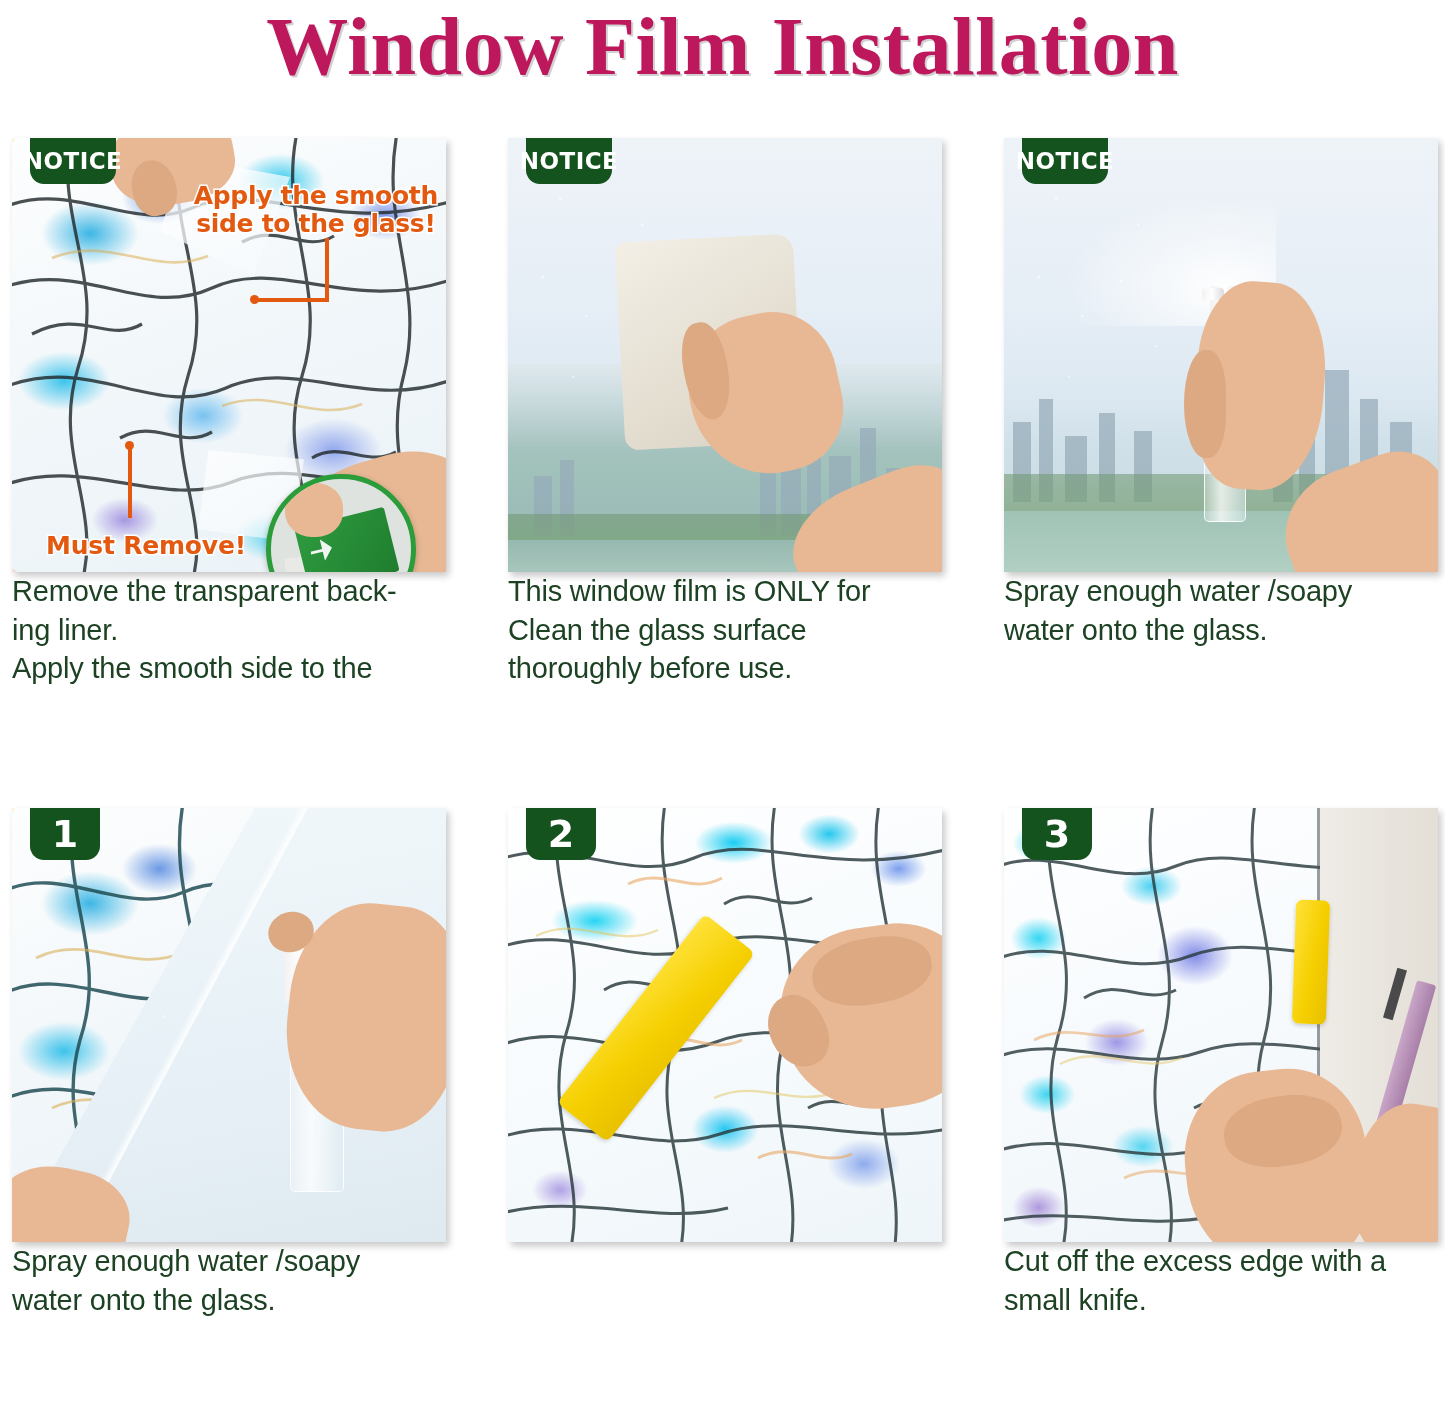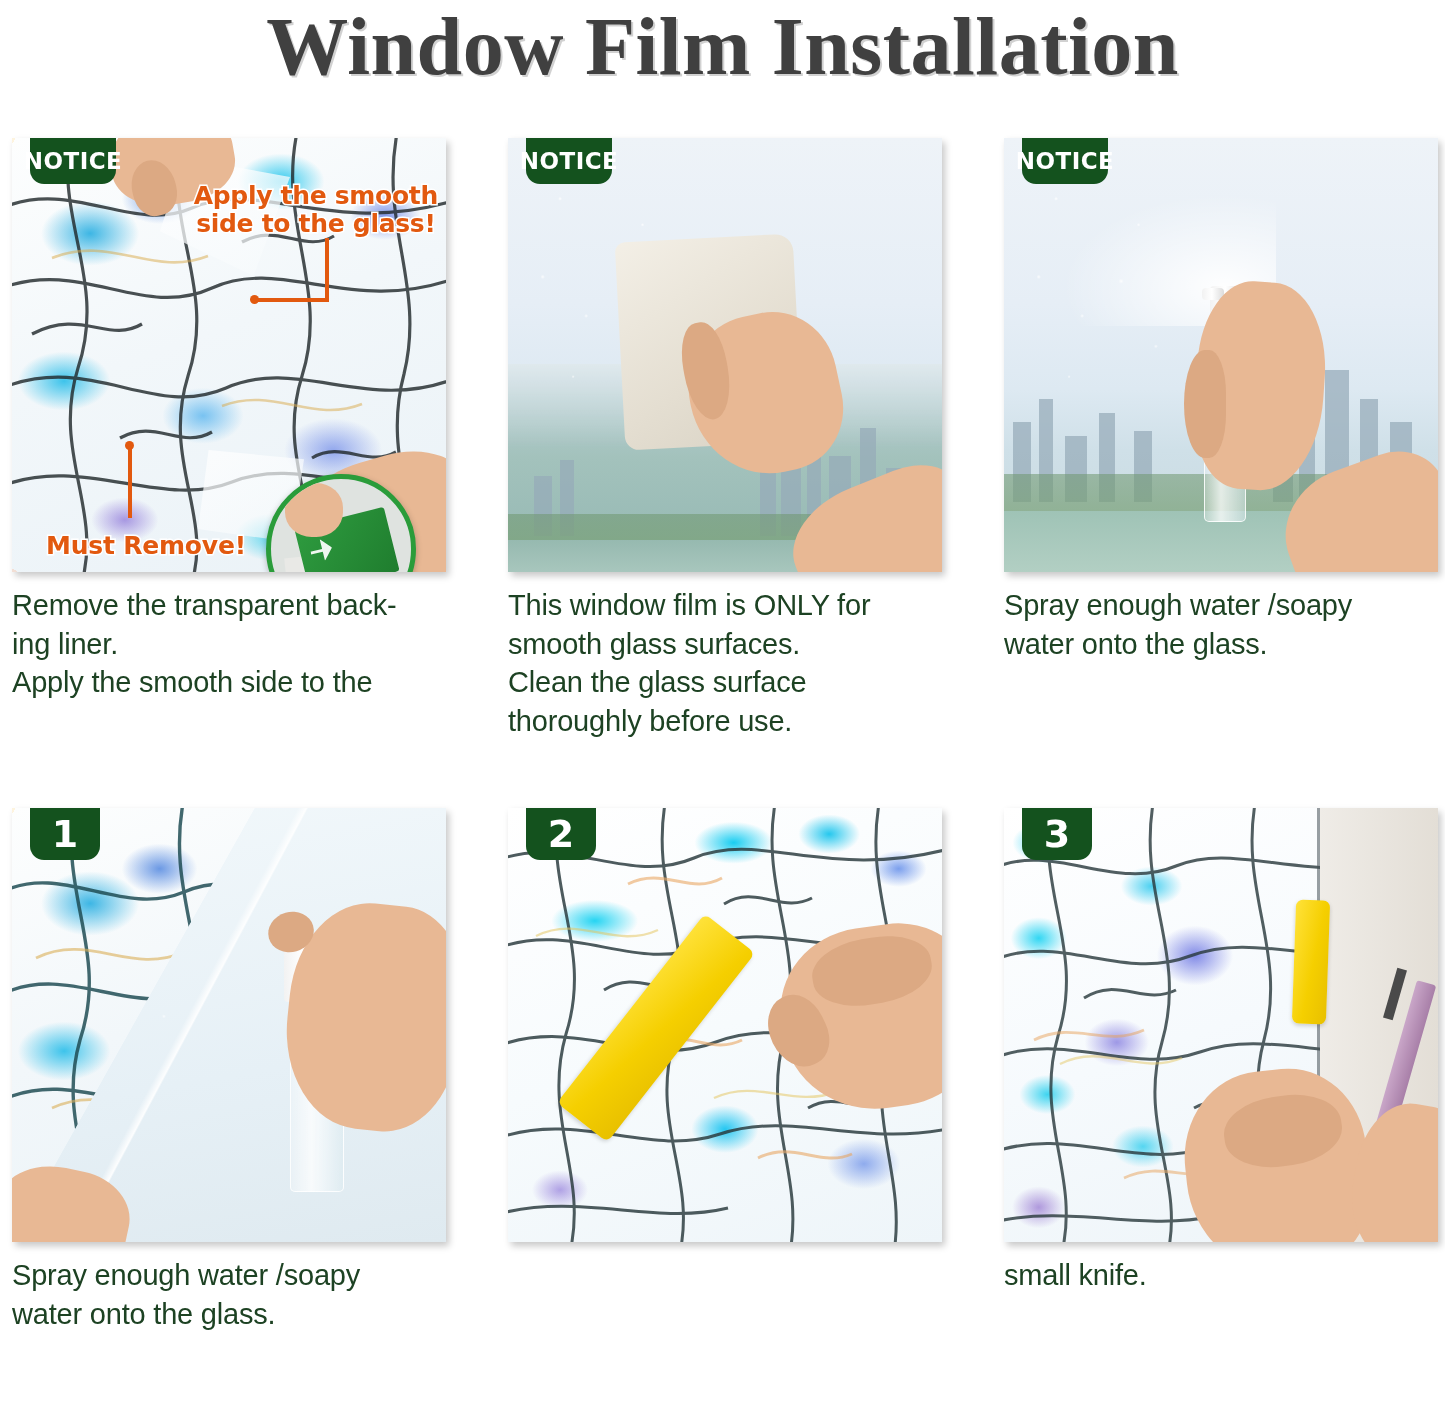--- a/index.html
+++ b/index.html
@@ -14,21 +14,21 @@
   }
 
   
   .page-title {
     width: 100%;
     text-align: center;
     font-family: "Liberation Serif", serif;
     font-weight: bold;
     font-size: 82px;
     letter-spacing: 0.5px;
-    color: #404040;
+    color: #be185d;
     line-height: 1;
     padding-top: 6px;
     text-shadow: 2px 2px 0 rgba(0,0,0,0.18);
   }
 
   
   .grid {
     position: absolute;
     left: 12px;
     top: 138px;
@@ -117,21 +117,20 @@
   .leader-dot {
     position: absolute;
     z-index: 39;
     width: 9px; height: 9px;
     border-radius: 50%;
     background: #e2590f;
   }
 
   
   .caption {
-    margin-top: 14px;
     color: #1d4223;
     font-size: 29px;
     line-height: 1.33;
     font-family: "Liberation Sans", sans-serif;
     letter-spacing: -0.2px;
   }
   .caption div { white-space: nowrap; }
 
   
   .sg {
@@ -356,21 +355,20 @@
       <div class="cloth" style="left:112px; top:100px; width:178px; height:208px; transform:rotate(-3deg);"></div>
       <div class="skin" style="left:182px; top:176px; width:150px; height:160px; border-radius:46% 42% 40% 52%; transform:rotate(-12deg);"></div>
       <div class="skin" style="right:-30px; bottom:-28px; width:180px; height:120px; border-radius:44% 30% 30% 50%; transform:rotate(-22deg);"></div>
       <div class="skin2" style="left:176px; top:184px; width:44px; height:98px; border-radius:44% 44% 50% 50%; transform:rotate(-10deg);"></div>
 
       <div class="badge badge-notice">NOTICE</div>
     </div>
 
     <div class="caption">
       <div>This window film is ONLY for</div>
-      <div>smooth glass surfaces.</div>
       <div>Clean the glass surface</div>
       <div>thoroughly before use.</div>
     </div>
   </div>
 
   <div class="cell">
     <div class="photo">
       <div class="sky"></div>
       <div class="city" style="height:54%;">
         <div class="bldg" style="left:2%; bottom:30%; width:18px; height:34%;"></div>
@@ -546,16 +544,17 @@
       <div style="position:absolute; right:38px; top:160px; width:10px; height:52px; background:#4a4a4a; transform:rotate(16deg);"></div>
 
       <div class="skin" style="right:70px; bottom:-28px; width:182px; height:200px; border-radius:44% 42% 38% 48%; transform:rotate(-6deg);"></div>
       <div class="skin2" style="right:96px; bottom:76px; width:118px; height:70px; border-radius:46%; transform:rotate(-8deg);"></div>
       <div class="skin" style="right:-26px; bottom:-20px; width:110px; height:158px; border-radius:44% 40% 40% 46%; transform:rotate(10deg);"></div>
 
       <div class="badge badge-num">3</div>
     </div>
 
     <div class="caption">
+      <div>Cut off the excess edge with a</div>
       <div>small knife.</div>
     </div>
   </div>
 </div>
 
 </body></html>

